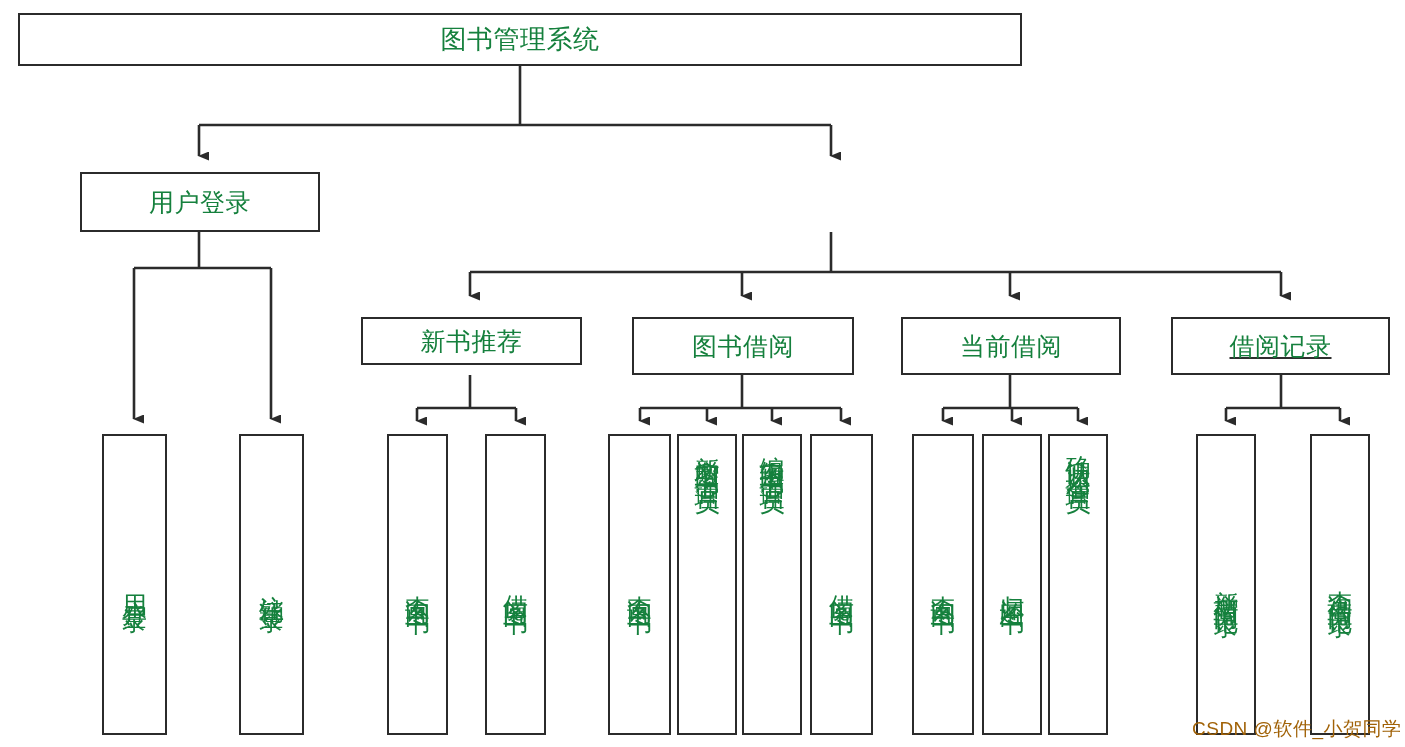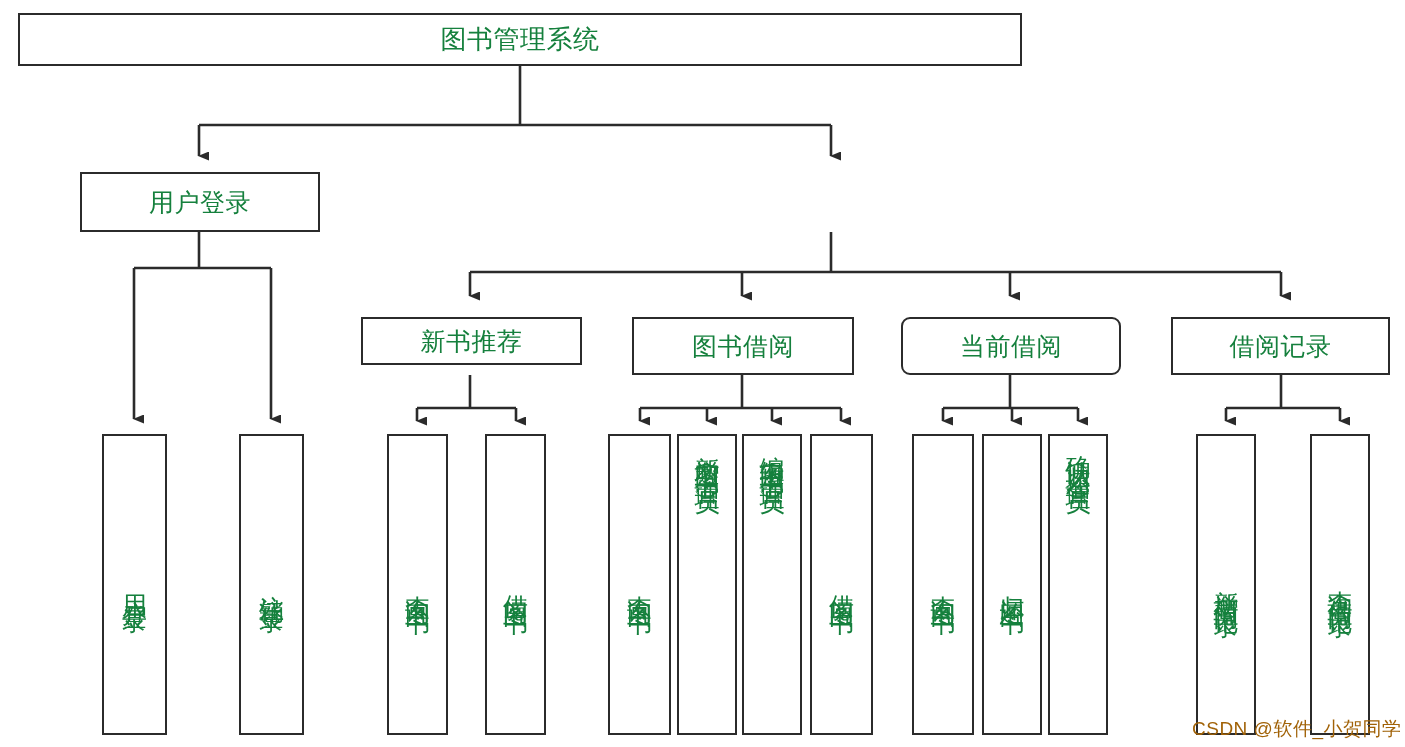--- a/index.html
+++ b/index.html
@@ -144,25 +144,25 @@
 
 
   <div class="node horiz" style="left:361px; top:317px; width:221px; height:48px;">
     <span class="node-label">新书推荐</span>
   </div>
 
   <div class="node horiz" style="left:632px; top:317px; width:222px; height:58px;">
     <span class="node-label">图书借阅</span>
   </div>
 
-  <div class="node horiz" style="left:901px; top:317px; width:220px; height:58px;border-radius:9px;">
+  <div class="node horiz" style="left:901px; top:317px; width:220px; height:58px;">
     <span class="node-label">当前借阅</span>
   </div>
 
-  <div class="node horiz" style="left:1171px; top:317px; width:219px; height:58px;">
+  <div class="node horiz" style="left:1171px; top:317px; width:219px; height:58px;text-decoration:underline;">
     <span class="node-label">借阅记录</span>
   </div>
 
   <div class="node vert center-text" style="left:102px; top:434px; width:65px; height:301px;">
     <span class="node-label">用户登录</span>
   </div>
 
   <div class="node vert center-text" style="left:239px; top:434px; width:65px; height:301px;">
     <span class="node-label">注销登录</span>
   </div>

